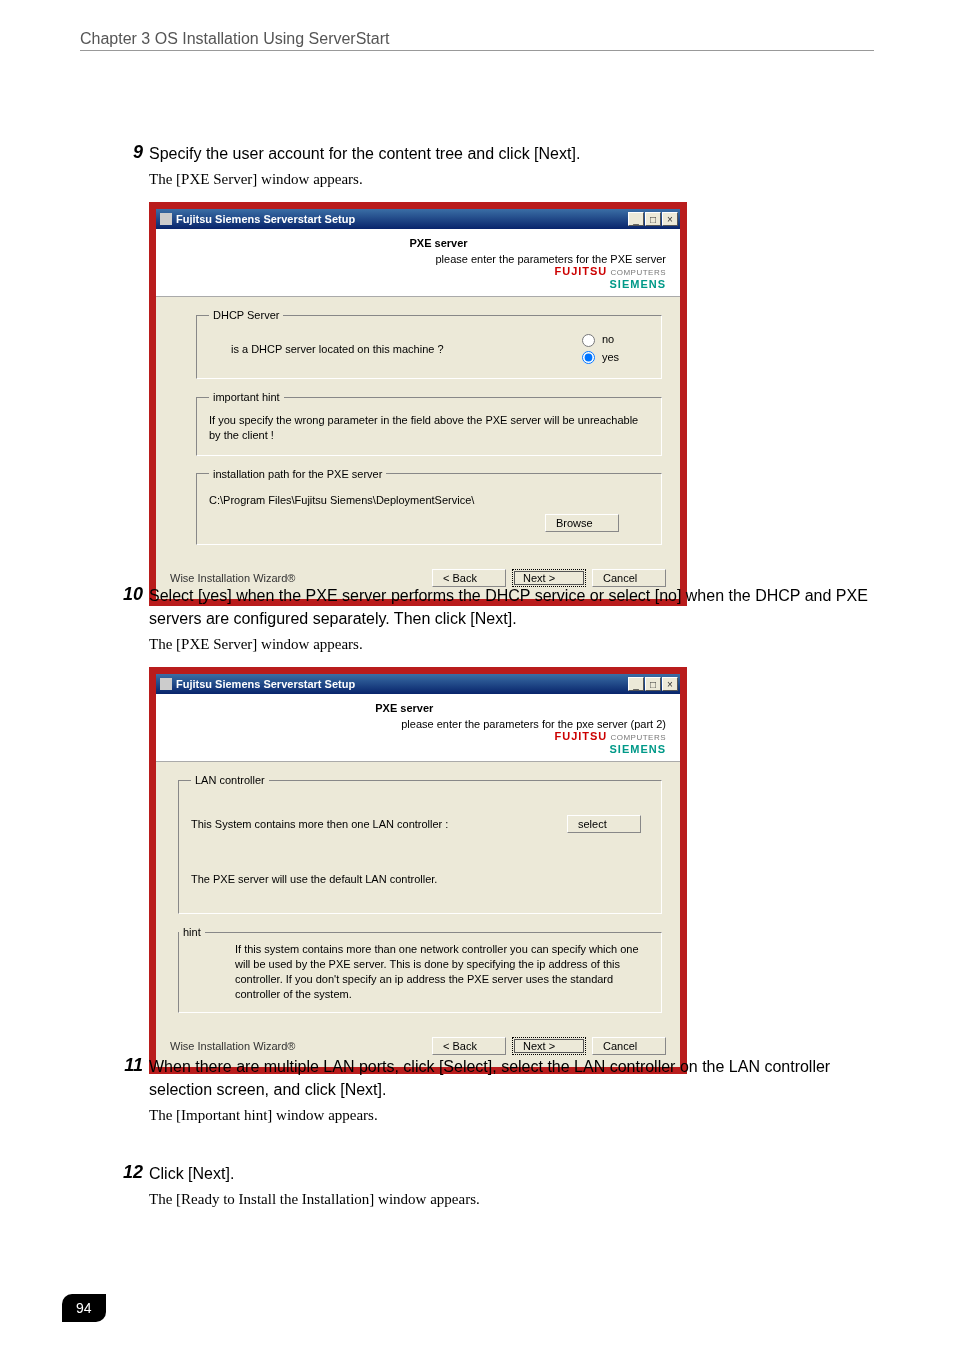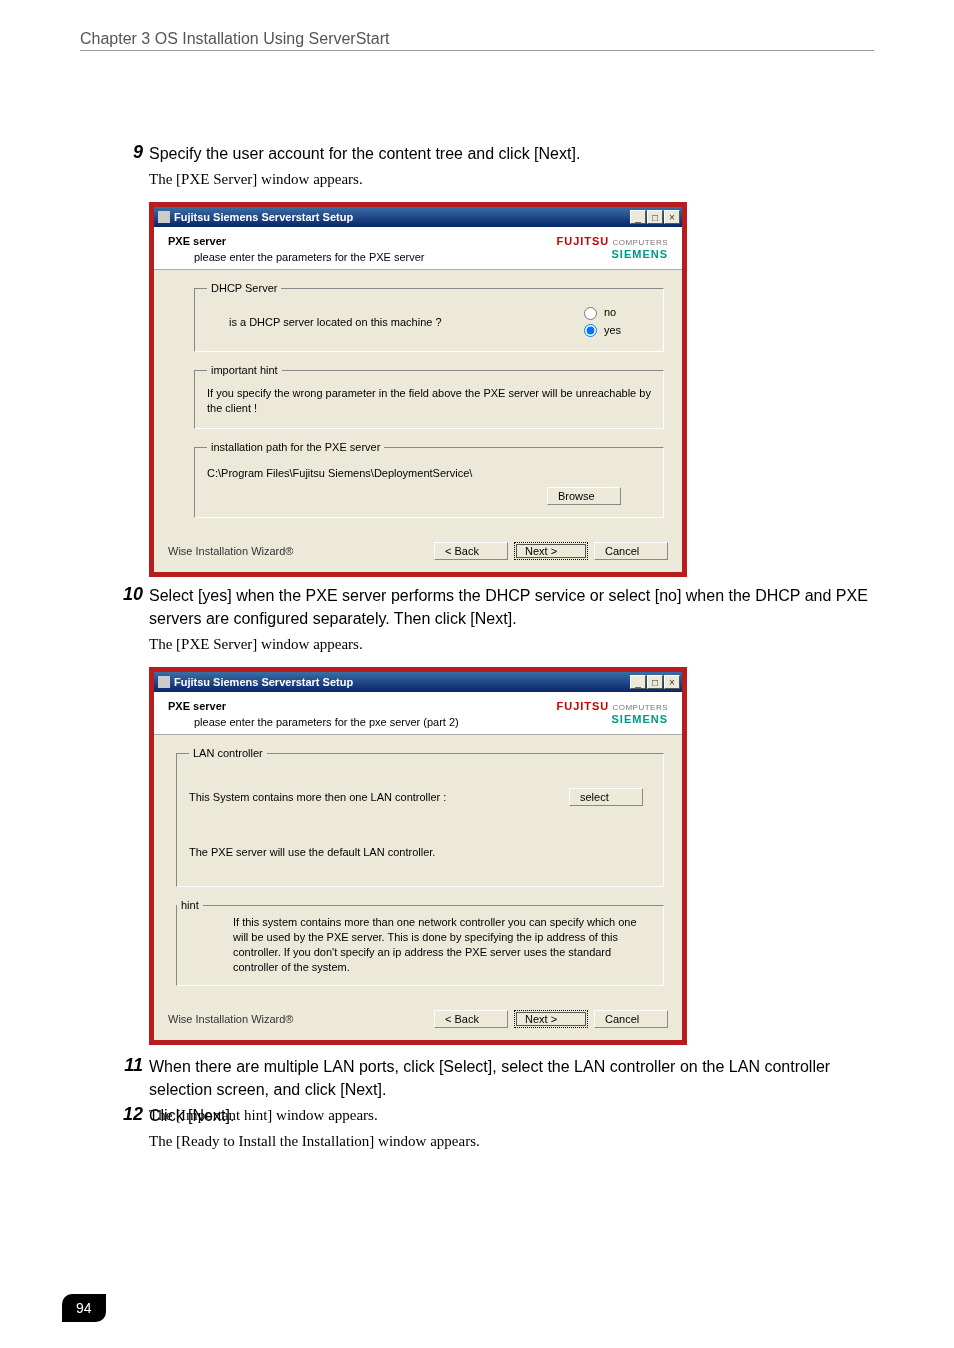--- a/index.html
+++ b/index.html
@@ -51,21 +51,21 @@
     font-family: "Times New Roman", serif;
     font-size: 15px;
     margin-top: 6px;
   }
   .screenshot-wrap {
     margin-top: 14px;
     display: inline-block;
   }
   .win {
     width: 538px;
-    border: 5px solid #b91c1c;
+    border: 7px solid #b91c1c;
     background: #ece9d8;
     font-family: Tahoma, sans-serif;
     font-size: 11px;
   }
   .win-titlebar {
     height: 20px;
     background: linear-gradient(to bottom, #3a6ea5, #08246b);
     display: flex;
     align-items: center;
     justify-content: space-between;
@@ -78,21 +78,21 @@
   }
   .win-controls { display:flex; gap:1px; }
   .win-controls span {
     width:16px;height:14px;background:#ece9d8;border:1px solid #fff;border-right-color:#555;border-bottom-color:#555;
     display:flex;align-items:center;justify-content:center;font-size:10px;color:#333;
   }
   .win-header {
     padding: 8px 14px 6px 14px;
     background: #fff;
     border-bottom: 1px solid #aaa;
-    display:flex;justify-content:space-between;align-items:flex-start;
+    display:flex;justify-content:space-between;align-items:flex-end;flex-direction:column;
   }
   .win-header-left .hdr-title { font-weight: bold; }
   .win-header-left .hdr-sub { padding-left: 26px; padding-top: 4px; }
   .brand {
     text-align:right;font-size:11px;line-height:1.1;
   }
   .brand .fj { color:#c00; font-weight:bold; letter-spacing:1px;}
   .brand .cmp { color:#777; font-size:8px; letter-spacing:0.5px;}
   .brand .sm { color:#098; font-weight:bold; letter-spacing:1px;}
   .win-body {
@@ -268,19 +268,19 @@
     </div>
   </div>
 </div>
 
 <div class="content" style="top:1055px;">
   <div class="step-number two-digit">11</div>
   <div class="step-title">When there are multiple LAN ports, click [Select], select the LAN controller on the LAN controller selection screen, and click [Next].</div>
   <div class="step-sub">The [Important hint] window appears.</div>
 </div>
 
-<div class="content" style="top:1104px;">
+<div class="content" style="top:1162px;">
   <div class="step-number two-digit">12</div>
   <div class="step-title">Click [Next].</div>
   <div class="step-sub">The [Ready to Install the Installation] window appears.</div>
 </div>
 
 <div class="page-number-box">94</div>
 
 </body></html>

